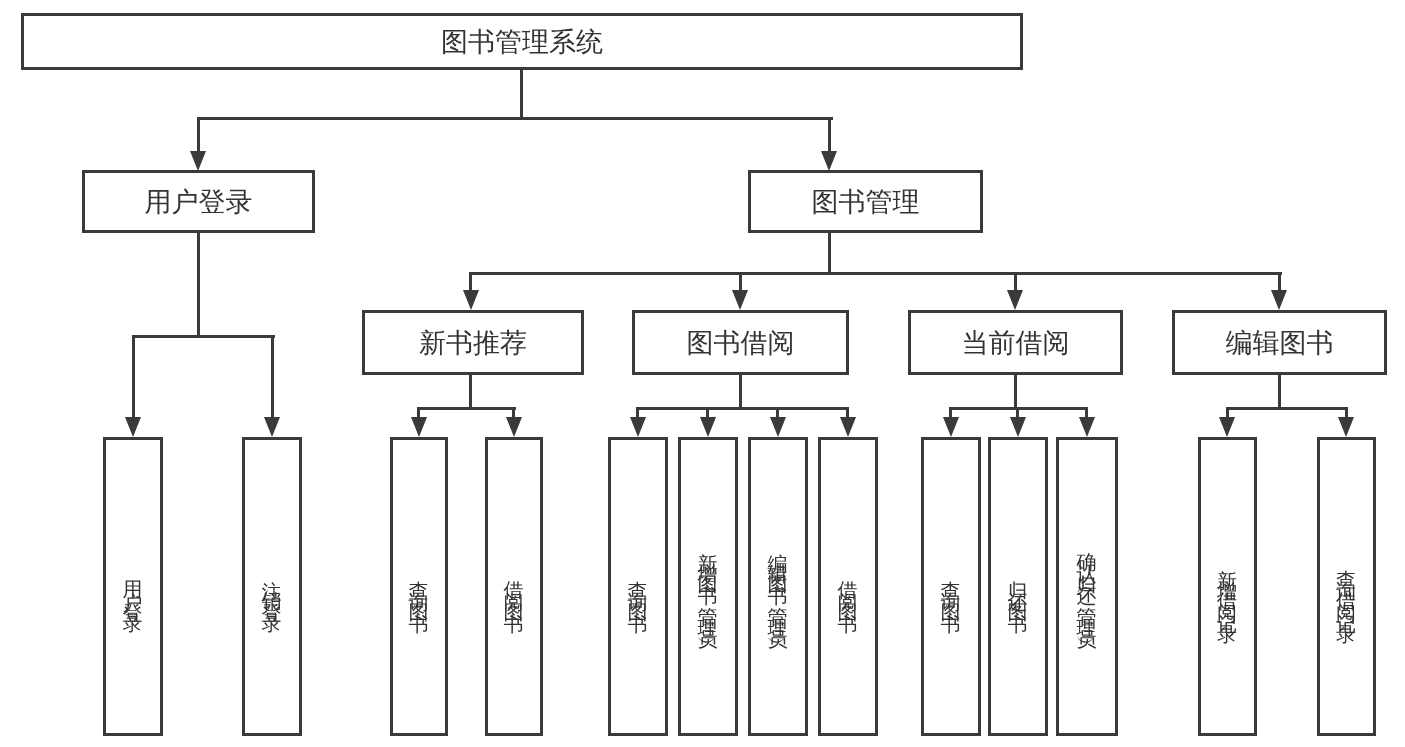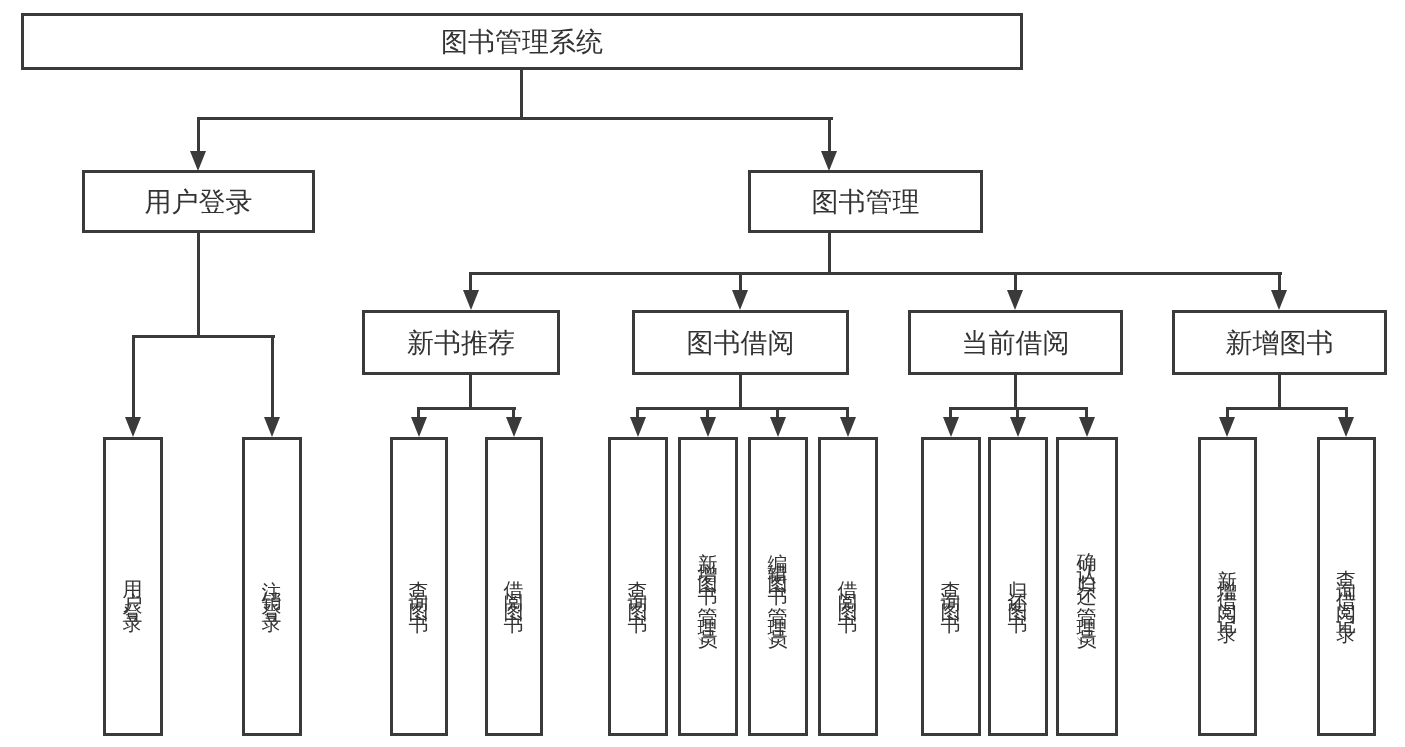--- a/index.html
+++ b/index.html
@@ -35,24 +35,24 @@
 </head>
 <body>
 
 <div id="stage">
 
   <div class="box" style="left:21px;top:13px;width:1002px;height:57px;">图书管理系统</div>
 
   <div class="box" style="left:82px;top:170px;width:233px;height:63px;">用户登录</div>
   <div class="box" style="left:712px;top:170px;width:235px;height:63px;margin-left:36px;">图书管理</div>
 
-  <div class="box" style="left:362px;top:310px;width:198px;height:65px;">新书推荐</div>
+  <div class="box" style="left:362px;top:310px;width:222px;height:65px;">新书推荐</div>
   <div class="box" style="left:908px;top:310px;width:215px;height:65px;">当前借阅</div>
   <div class="box" style="left:632px;top:310px;width:217px;height:65px;">图书借阅</div>
-  <div class="box" style="left:1172px;top:310px;width:215px;height:65px;">新增图书</div>
+  <div class="box" style="left:1172px;top:310px;width:215px;height:65px;">编辑图书</div>
 
   <div class="box leaf" style="left:103px;width:60px;">用户登录</div>
   <div class="box leaf" style="left:242px;width:60px;">注销登录</div>
 
   <div class="box leaf" style="left:390px;width:58px;">查询图书</div>
   <div class="box leaf" style="left:485px;width:58px;">借阅图书</div>
 
   <div class="box leaf" style="left:608px;width:60px;">查询图书</div>
   <div class="box leaf" style="left:678px;width:60px;">新增图书（管理员）</div>
   <div class="box leaf" style="left:748px;width:60px;">编辑图书（管理员）</div>

